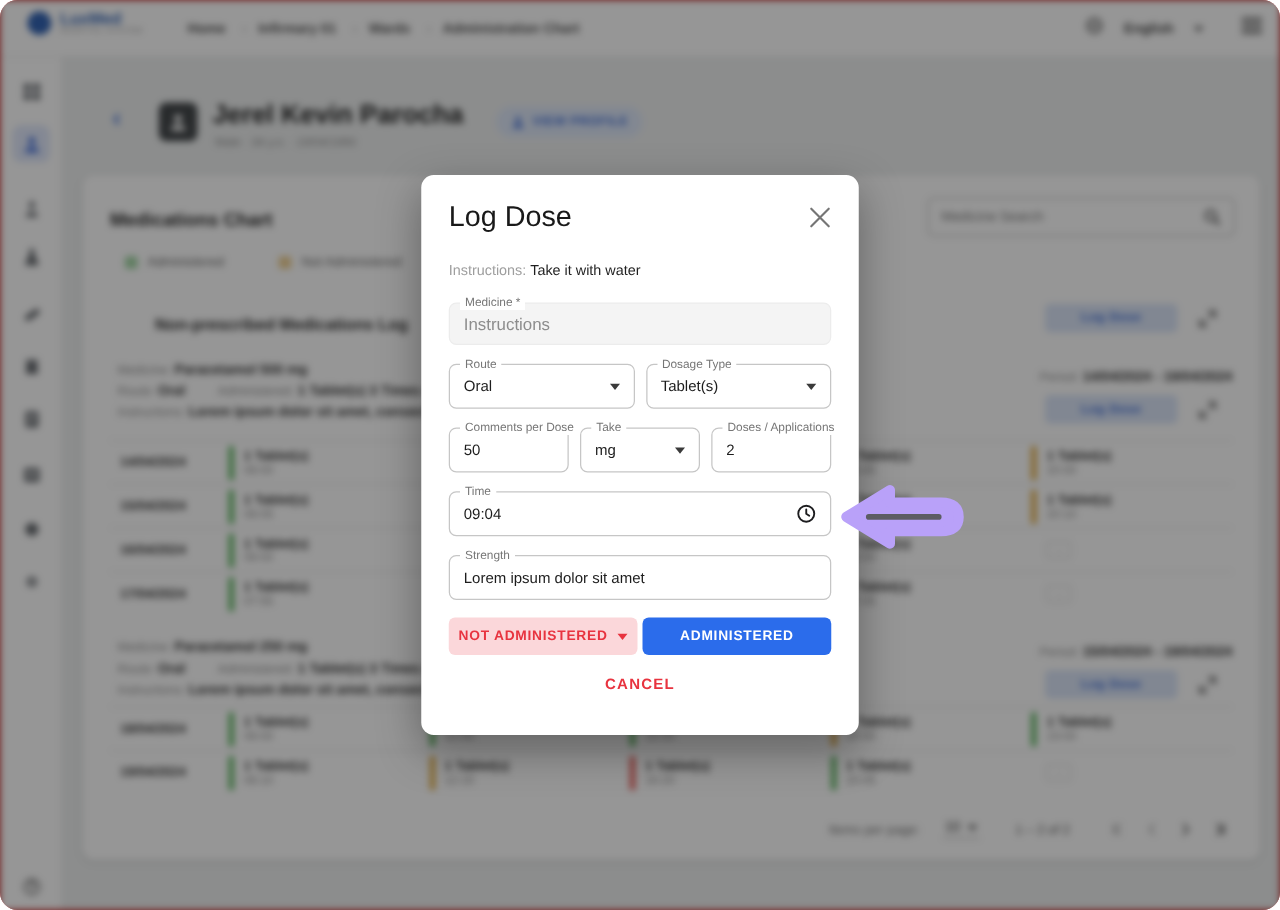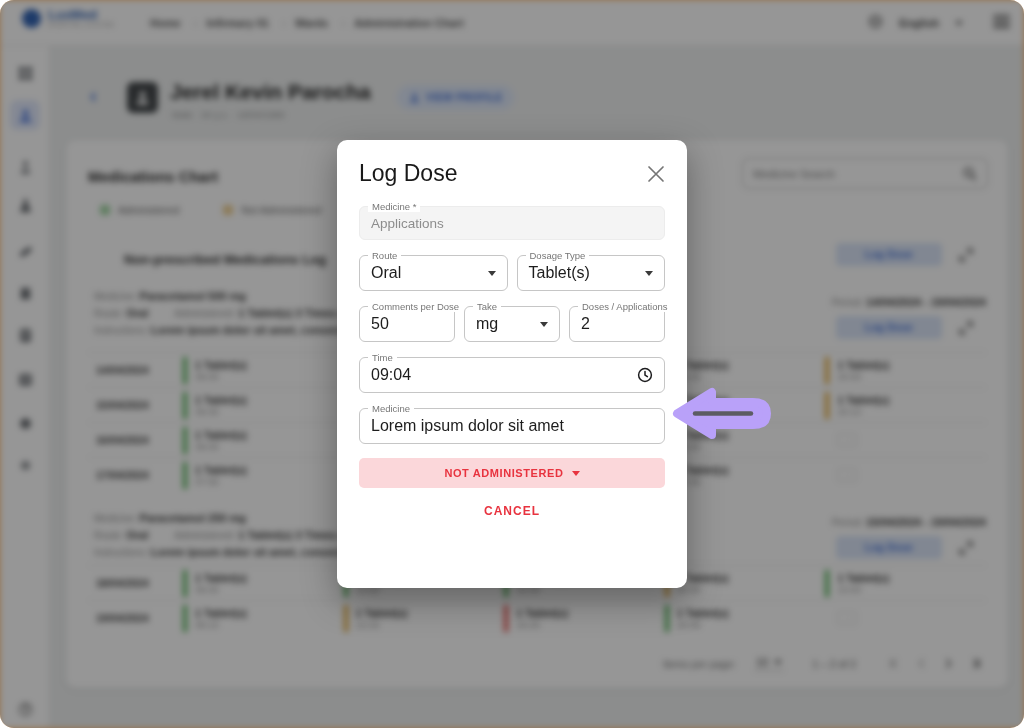--- a/index.html
+++ b/index.html
@@ -1,17 +1,17 @@
 <!DOCTYPE html>
 <html><head>
 <meta charset="utf-8">
 <style>
   * { box-sizing: border-box; margin: 0; padding: 0; }
   body { background: #fff; font-family: "Liberation Sans", sans-serif; }
-  .screen { position: relative; width: 1024px; height: 728px; border-radius: 14px; overflow: hidden; background: #fdba74; }
+  .screen { position: relative; width: 1024px; height: 728px; border-radius: 14px; overflow: hidden; background: #b91c1c; }
 
   
   .app-bg { position: absolute; inset: 0; filter: blur(3px); background: #edefef; }
 
   .navbar { position: absolute; left: 0; top: 0; width: 1024px; height: 46px; background: #fff; border-bottom: 1px solid #e6e6e6; }
   .logo { position: absolute; left: 22px; top: 8px; display: flex; align-items: center; gap: 7px; }
   .logo-mark { width: 19px; height: 19px; border-radius: 50%; background: #2a5db0; }
   .logo-name { font-size: 13px; font-weight: bold; color: #2a5db0; line-height: 13px; }
   .logo-tag { font-size: 6.5px; color: #9a9a9a; letter-spacing: .4px; }
   .crumbs { position: absolute; left: 150px; top: 0; height: 46px; display: flex; align-items: center; gap: 26px; }
@@ -76,21 +76,21 @@
   .modal { position: absolute; left: 337px; top: 140px; width: 350px; height: 448px; background: #fff; border-radius: 10px; box-shadow: 0 12px 34px rgba(0,0,0,.35); padding: 0 22px; z-index: 20; }
   .m-title-row { margin-top: 20px; display: flex; align-items: flex-start; }
   .m-title { font-size: 23px; font-weight: 500; color: #191919; }
   .m-close { margin-left: auto; margin-top: 5px; cursor: pointer; }
   .m-instr { margin-top: 23px; font-size: 11.5px; }
   .m-instr .lab { color: #9e9e9e; }
   .m-instr .val { color: #1f1f1f; font-weight: 500; }
 
   .mfield { position: relative; border: 1px solid #c6c6c6; border-radius: 6px; height: 36px; display: flex; align-items: center; padding: 0 11px; background: #fff; }
   .mfield .flabel { position: absolute; top: -6px; left: 8px; background: #fff; padding: 0 4px; font-size: 9.5px; color: #767676; white-space: nowrap; }
-  .mfield .fval { font-size: 16px; color: #1d1d1d; }
+  .mfield .fval { font-size: 12px; color: #1d1d1d; }
   .mfield.filled { background: #f4f4f4; border-color: #ececec; height: 34px; }
   .mfield.filled .fval { color: #8d8d8d; font-size: 13.5px; }
   .mfield .fcaret { margin-left: auto; width: 0; height: 0; border-left: 4.5px solid transparent; border-right: 4.5px solid transparent; border-top: 5.5px solid #3a3a3a; }
   .mfield .ficon { margin-left: auto; display: flex; }
   .m-medicine { margin-top: 19px; }
   .mrow { margin-top: 15px; display: flex; gap: 9px; }
   .mrow .mfield { flex: 1; }
 
   .m-buttons { margin-top: 14px; display: flex; gap: 4px; }
   .btn-na { flex: 1; height: 30px; background: #fbd7da; border-radius: 5px; color: #e8333f; font-size: 11px; font-weight: bold; letter-spacing: .6px; display: flex; align-items: center; justify-content: center; gap: 8px; cursor: pointer; }
@@ -450,24 +450,28 @@
   <div class="modal">
     <div class="m-title-row">
       <div class="m-title">Log Dose</div>
       <span class="m-close">
         <svg width="18" height="18" viewBox="0 0 18 18">
             <path d="M2 2l14 14M16 2 2 16" stroke="#757575" stroke-width="1.7" stroke-linecap="round"></path>
           </svg>
       </span>
     </div>
 
+    <div class="m-instr">
+      <span class="lab">Instructions:</span>
+      <span class="val">Take it with water</span>
+    </div>
 
     <div class="mfield filled m-medicine">
       <span class="flabel">Medicine *</span>
-      <span class="fval">Applications</span>
+      <span class="fval">Instructions</span>
     </div>
 
     <div class="mrow">
       <div class="mfield">
         <span class="flabel">Route</span>
         <span class="fval">Oral</span>
         <span class="fcaret"></span>
       </div>
       <div class="mfield">
         <span class="flabel">Dosage Type</span>
@@ -500,30 +504,31 @@
           <svg width="16" height="16" viewBox="0 0 16 16">
               <circle cx="8" cy="8" r="6.4" fill="none" stroke="#1d1d1f" stroke-width="1.5"></circle>
               <path d="M8 4.6V8l2.4 1.6" fill="none" stroke="#1d1d1f" stroke-width="1.5" stroke-linecap="round"></path>
             </svg>
         </span>
       </div>
     </div>
 
     <div class="mrow">
       <div class="mfield">
-        <span class="flabel">Medicine</span>
+        <span class="flabel">Strength</span>
         <span class="fval">Lorem ipsum dolor sit amet</span>
       </div>
     </div>
 
     <div class="m-buttons">
       <div class="btn-na">
         <span>NOT ADMINISTERED</span>
         <span class="fcaret"></span>
       </div>
+      <div class="btn-adm">ADMINISTERED</div>
     </div>
 
     <div class="btn-cancel">CANCEL</div>
   </div>
 
   <svg class="arrow-annot" width="104" height="63" viewBox="0 0 104 63">
     <path d="M6 31.5 L41 10 L41 20 L82 20 Q96 20 96 31.5 Q96 43 82 43 L41 43 L41 53 Z" stroke-width="8" stroke-linejoin="round" class="arrow-shape" fill="#b9a1f9" stroke="#b9a1f9"></path>
     <line x1="24" y1="31.5" x2="80" y2="31.5" stroke-width="4.5" stroke-linecap="round" class="arrow-line" stroke="#5c5c63"></line>
   </svg>
 

